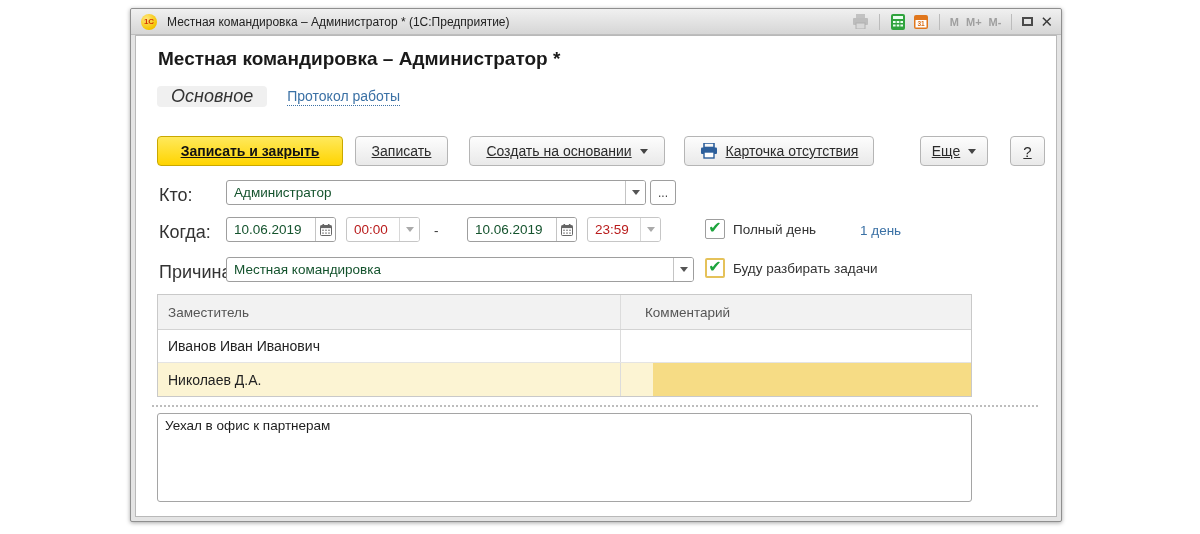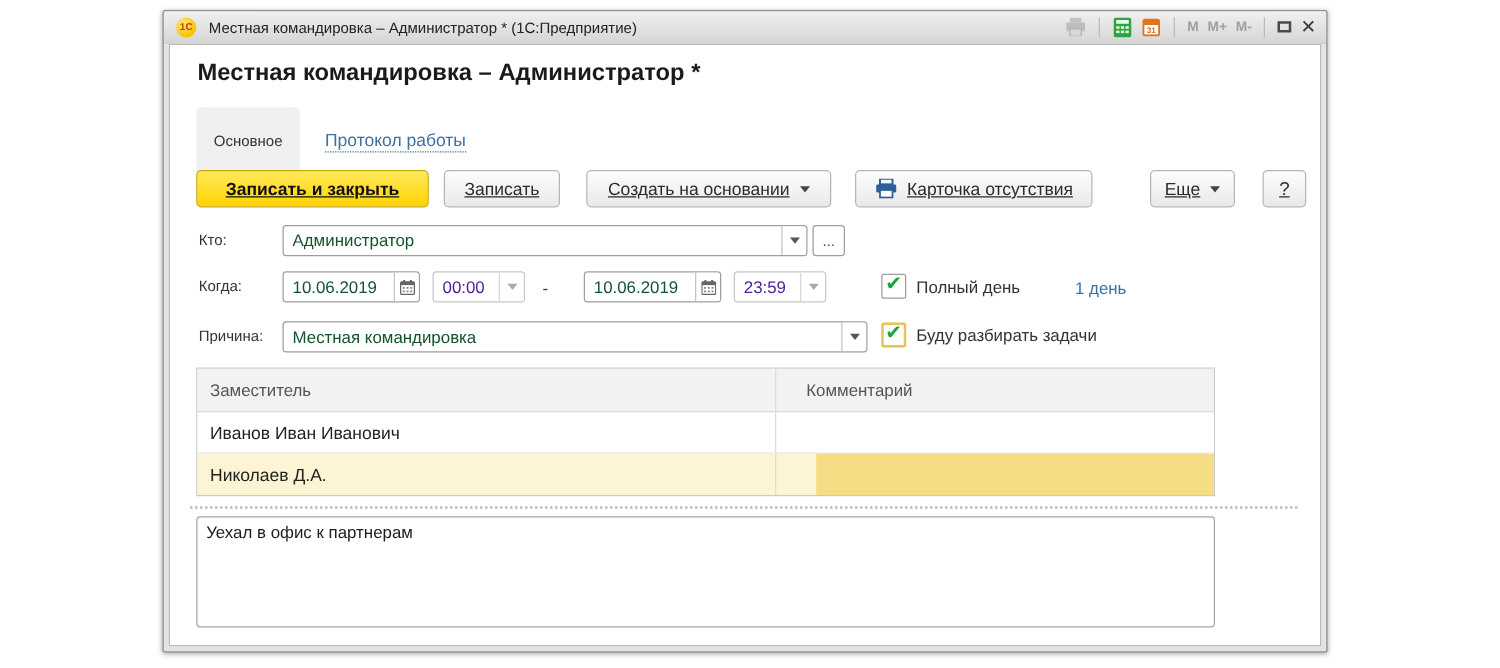--- a/index.html
+++ b/index.html
@@ -35,22 +35,22 @@
   
   .content {
     position:absolute; left:4px; right:4px; top:26px; bottom:4px;
     background:#ffffff; border:1px solid #b9b9b9; overflow:hidden;
   }
 
   .page-title { position:absolute; left:22px; top:12px; font-size:19px; font-weight:bold; color:#1a1a1a; }
 
   .tabs { position:absolute; left:21px; top:50px; display:flex; align-items:center; }
   .tab-active {
-    background:#f0f0f0; border-radius:4px; padding:20px 14px;
-    font-size:12px; color:#333;
+    background:#f0f0f0; border-radius:4px; padding:0 14px;
+    font-size:18px; color:#333;font-style:italic;
   }
   .tab-link {
     margin-left:20px; font-size:14px; color:#3b71a5;
     border-bottom:1px dotted #3b71a5; padding-bottom:1px; cursor:pointer;
   }
 
   
   .btn {
     position:absolute; top:100px; height:30px; display:flex; align-items:center; justify-content:center;
     background:linear-gradient(#fdfdfd,#e9e9e9); border:1px solid #b5b5b5; border-radius:4px;
@@ -63,36 +63,36 @@
   }
   .btn-save { left:219px; width:93px; }
   .btn-create { left:333px; width:196px; }
   .btn-card { left:548px; width:190px; }
   .btn-more { left:784px; width:68px; }
   .btn-help { left:874px; width:35px; font-size:15px; }
   .caret { width:0; height:0; border-left:4px solid transparent; border-right:4px solid transparent; border-top:5px solid #444; display:inline-block; margin-left:8px; }
   .printer-ico { margin-right:8px; display:inline-flex; }
 
   
-  .frm-label { position:absolute; left:23px; font-size:12px; color:#333; }
+  .frm-label { position:absolute; left:23px; font-size:18px; color:#333; }
   .field {
     position:absolute; height:25px; background:#fff; border:1px solid #9e9e9e; border-radius:3px;
     display:flex; align-items:center; overflow:hidden;
   }
   .field input {
     border:none; outline:none; flex:1 1 auto; height:100%; padding:0 7px;
     font-size:13.5px; color:#14532d; font-family:inherit; background:transparent; min-width:0;
   }
   .fld-btn {
     flex:0 0 auto; width:20px; height:100%; display:flex; align-items:center; justify-content:center;
     border-left:1px solid #c4c4c4; background:#fff; cursor:pointer;
   }
   .fld-btn .caret { margin:0; border-top-color:#555; }
   .field.disabled { border-color:#c6c6c6; }
-  .field.disabled input { color:#4c1d95; }
+  .field.disabled input { color:#b91c1c; }
   .field.disabled .fld-btn { border-left-color:#d8d8d8; }
   .field.disabled .caret { border-top-color:#aaa; }
   .btn-ellipsis {
     position:absolute; width:26px; height:25px; background:#fff; border:1px solid #9e9e9e; border-radius:3px;
     font-size:12px; color:#444; display:flex; align-items:flex-end; justify-content:center; padding-bottom:4px; cursor:pointer;
   }
   .dash { position:absolute; font-size:13.5px; color:#333; }
 
   .chk { position:absolute; display:flex; align-items:center; cursor:pointer; }
   .chk-box {

